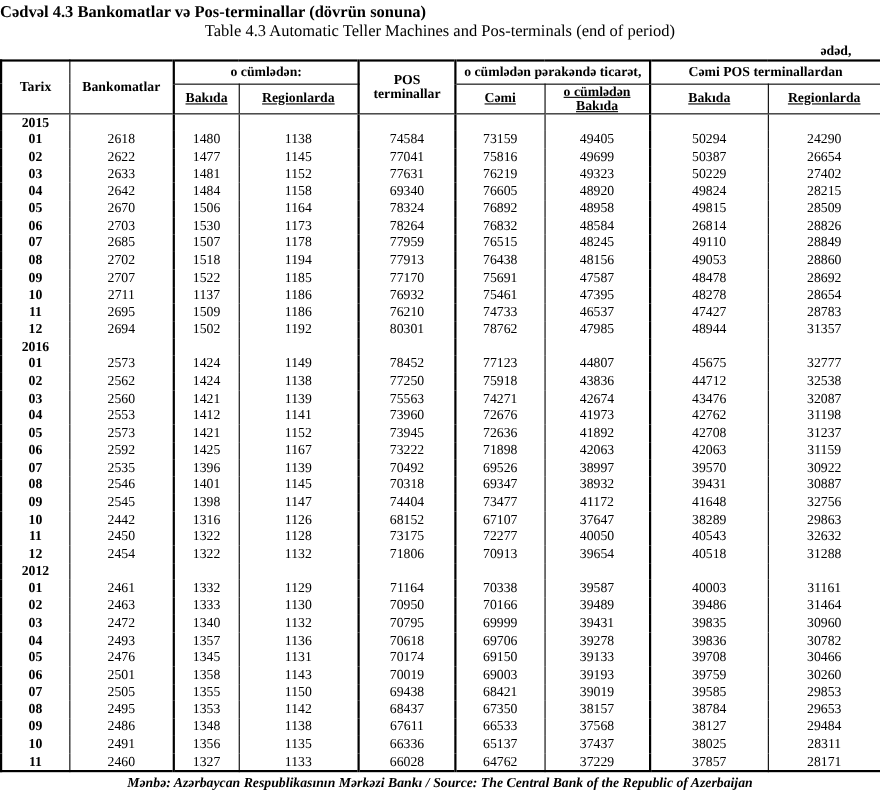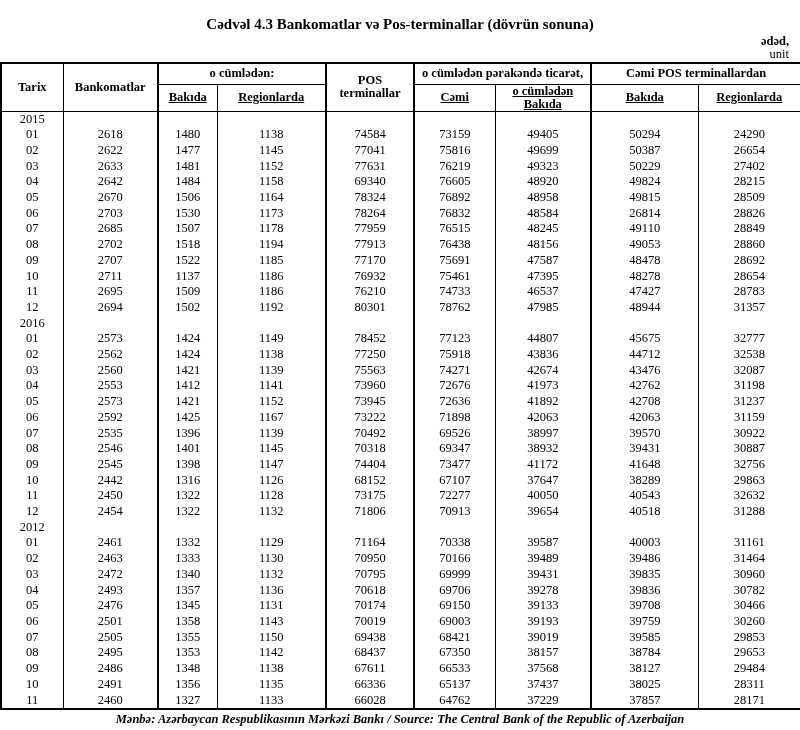--- a/index.html
+++ b/index.html
@@ -4,63 +4,63 @@
 <style>
   * { box-sizing: border-box; }
   html, body { margin: 0; padding: 0; }
   body {
     width: 800px; height: 730px;
     background: #ffffff; color: #000;
     font-family: "Liberation Serif", serif;
     overflow: hidden;
   }
   .title-az {
-    text-align: center; font-weight: bold;
-    font-size: 15px; line-height: 17px; padding-top: 16px;
+    text-align: left; font-weight: bold;
+    font-size: 15px; line-height: 17px; padding-top: 3px;
   }
   .title-en {
     text-align: center; font-size: 15px; line-height: 18px;
   }
   .unit-note {
-    text-align: right; padding-right: 11px;
+    text-align: right; padding-right: 26px;
     font-size: 12.5px; line-height: 13px; margin-top: 2px;
   }
   .unit-note .az { font-weight: bold; }
   table {
     border-collapse: collapse; table-layout: fixed;
     width: 800px; margin-top: 1px;
     border: 2px solid #000;
   }
   th, td {
     padding: 0 2px; text-align: center; vertical-align: middle;
     font-size: 12.5px; overflow: hidden;
   }
   thead th { font-weight: bold; line-height: 13px; }
   tr.h1 th { height: 21px; }
   tr.h2 th { height: 26px; text-decoration: underline; }
   th.hb { border-bottom: 1px solid #000; margin-top: 40px; }
   th.nowrap { white-space: nowrap; }
   tbody td { height: 15.7px; line-height: 15.7px; padding: 0; }
   .bl1 { border-left: 1px solid #000; }
   .bl2 { border-left: 2px solid #000; }
-  .month { font-weight: normal; }
+  .month { font-weight: bold; }
   .source {
     text-align: center; font-weight: bold; font-style: italic;
     font-size: 12.5px; line-height: 15px; margin-top: 2px;
   }
 </style>
 </head>
 <body>
 
 <div>
   <div class="title-az">Cədvəl 4.3 Bankomatlar və Pos-terminallar (dövrün sonuna)</div>
+  <div class="title-en">Table 4.3 Automatic Teller Machines and Pos-terminals (end of period)</div>
 
   <div class="unit-note">
     <div class="az">ədəd,</div>
-    <div class="en">unit</div>
   </div>
 
   <table>
     <colgroup>
       <col style="width:62px">
         <col style="width:95px">
         <col style="width:59px">
       <col style="width:109px">
         <col style="width:88px">
         <col style="width:81px">

